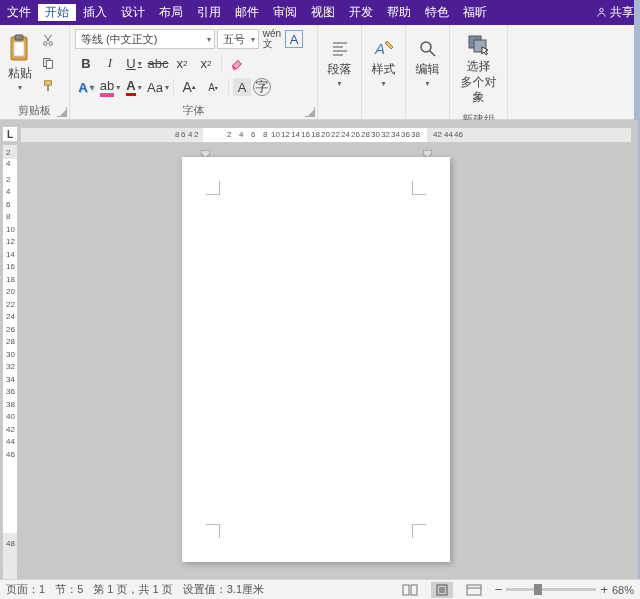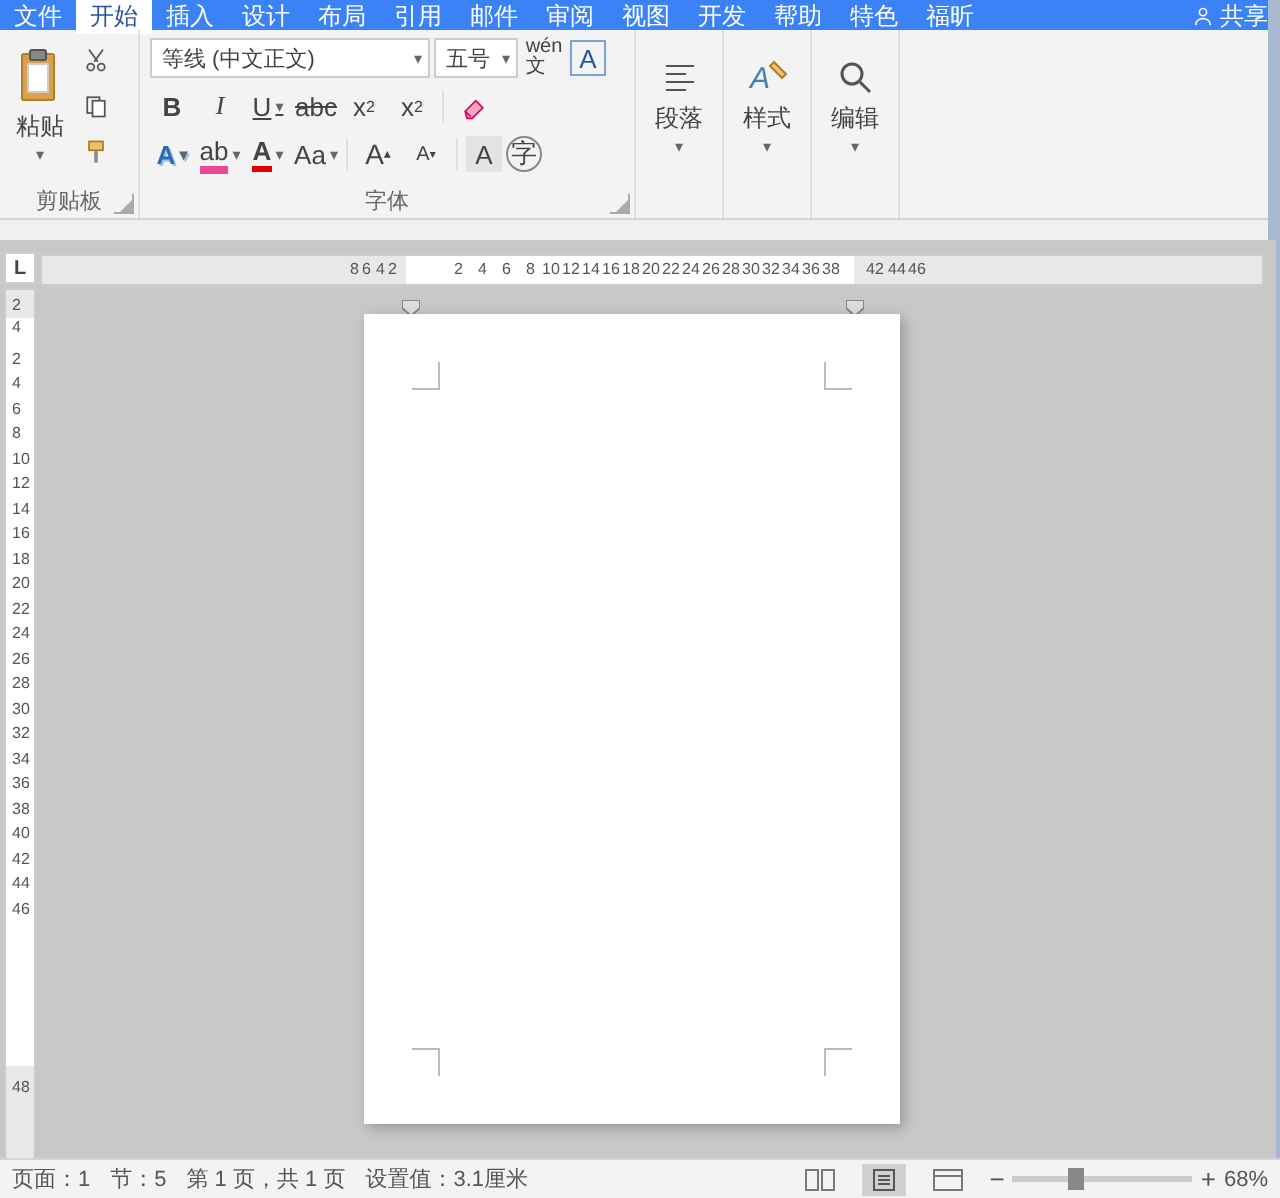--- a/index.html
+++ b/index.html
@@ -1,17 +1,17 @@
 <!DOCTYPE html>
 <html><head>
 <meta charset="utf-8">
 <style>
 *{box-sizing:border-box;margin:0;padding:0;font-family:"Microsoft YaHei",sans-serif;user-select:none}
 body{background:#f0f0f0;width:640px;height:599px;overflow:hidden;font-size:12px;color:#444}
-.titlebar{height:15px;background:#3b82f6;display:flex;align-items:flex-start;color:#fff}
+.titlebar{height:25px;background:#4c1d95;display:flex;align-items:center;color:#fff}
 .tab{padding:0 7px;display:flex;align-items:center;font-size:12px;cursor:pointer;white-space:nowrap}
 .tab.file{}
 .tab.active{background:#fff;color:#2b579a}
 .titlebar .spacer{flex:1}
 .search{display:flex;align-items:center;gap:4px;padding:0 6px}
 .share{display:flex;align-items:center;gap:2px;padding:0 6px}
 .sicon svg{width:13px;height:13px;display:block}
 .ribbon{height:95px;background:#f3f3f3;border-bottom:1px solid #d4d4d4;display:flex}
 .group{border-right:1px solid #e0e0e0;display:flex;flex-direction:column;position:relative}
 .group .body{flex:1;padding:4px 5px;display:flex;align-items:center}
@@ -222,20 +222,36 @@
             <circle cx="9" cy="9" r="5" fill="none" stroke="#555" stroke-width="1.5"></circle>
             <line x1="13" y1="13" x2="18" y2="18" stroke="#555" stroke-width="1.5"></line>
           </svg>
         <span class="txt">编辑</span>
         <span class="dd">▾</span>
       </div>
     </div>
     <div class="label"></div>
   </div>
 
+  <div class="group" style="width:58px">
+    <div class="body" style="justify-content:center">
+      <div class="bigbtn">
+        <svg width="26" height="24" viewBox="0 0 26 24">
+            <rect x="3" y="3" width="12" height="12" fill="#7a8aa0" stroke="#555"></rect>
+            <rect x="8" y="7" width="12" height="12" fill="#9aa8bc" stroke="#555"></rect>
+            <path d="M16 14l6 3-2.5 1 2 3-1.5 1-2-3-2 2z" fill="#fff" stroke="#333"></path>
+          </svg>
+        <span class="txt">选择</span>
+        <span class="txt">多个对象</span>
+      </div>
+    </div>
+    <div class="label">
+        <span>新建组</span>
+      </div>
+  </div>
 </div>
 
 <div class="workspace">
   <div class="tabL">L</div>
   <div class="hruler">
     <div class="m" style="left:182px;width:224px"></div>
   <span style="left: 154px;">8</span>
       <span style="left: 160px;">6</span>
       <span style="left: 167px;">4</span>
       <span style="left: 173px;">2</span>

